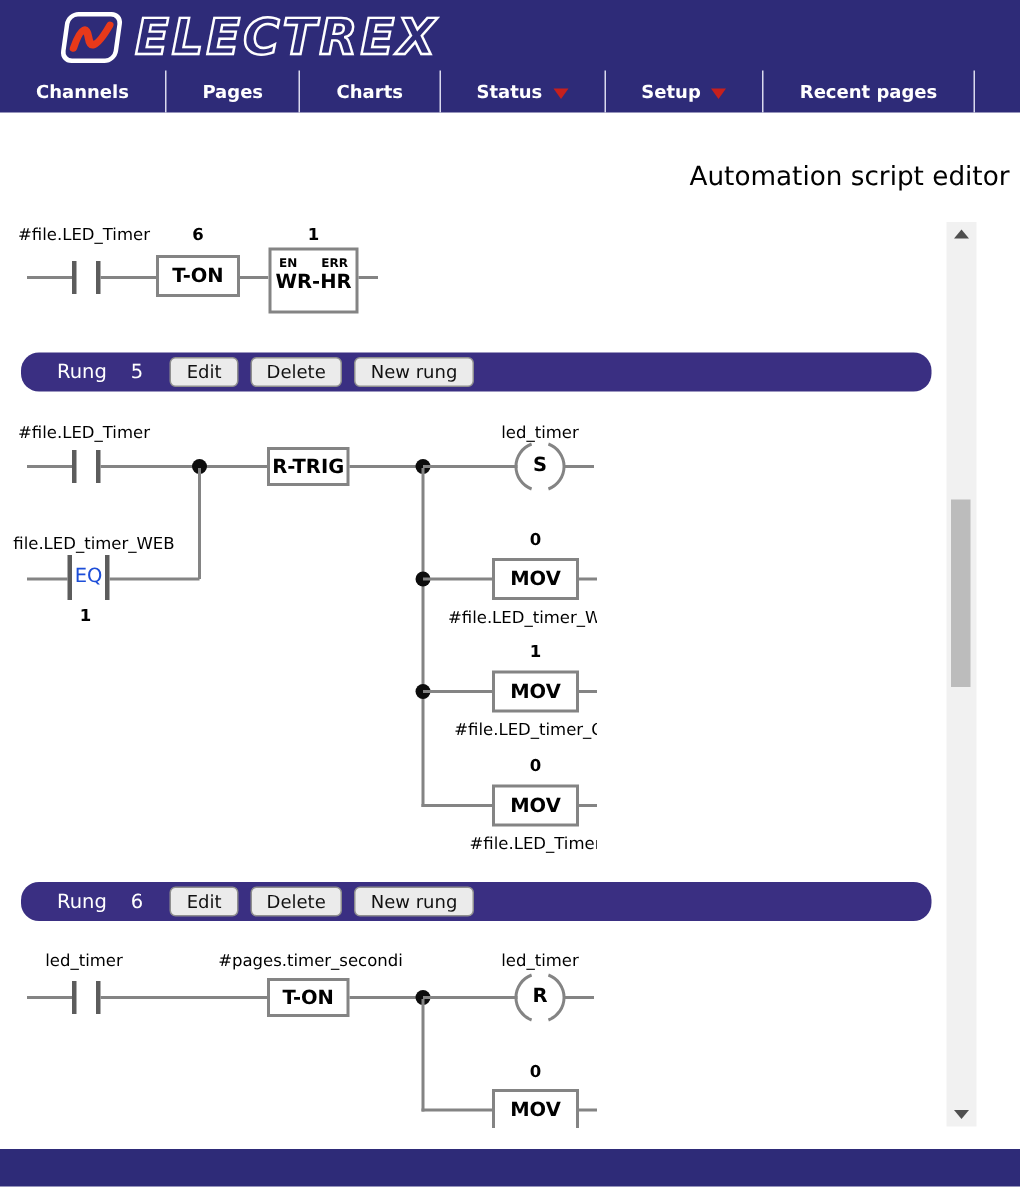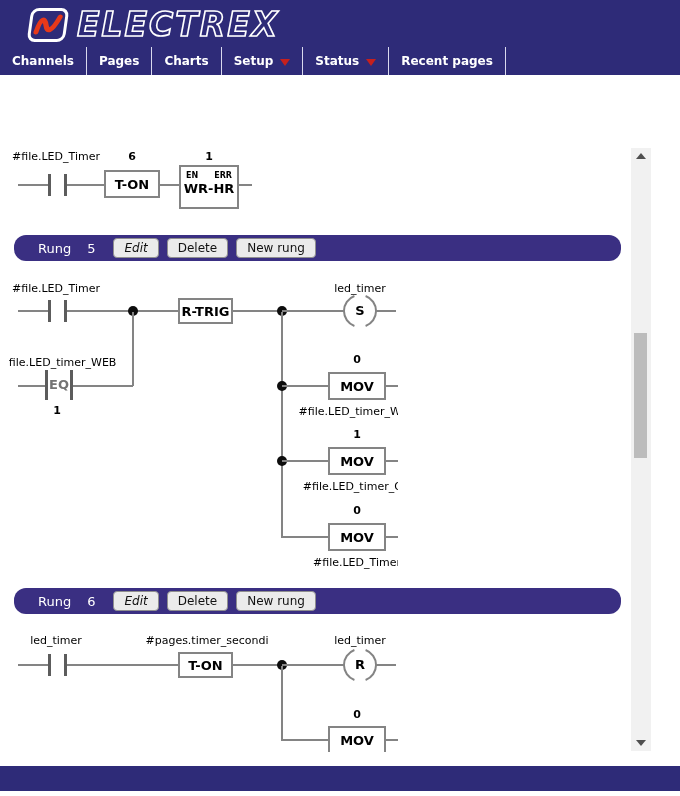--- a/index.html
+++ b/index.html
@@ -2,61 +2,61 @@
 <html><head>
 <meta charset="utf-8">
 <style>
   * { margin:0; padding:0; box-sizing:border-box; }
   html,body { background:#ffffff; }
   body { font-family:"DejaVu Sans", "Liberation Sans", sans-serif; }
   .screen { position:relative; width:680px; height:796px; background:#ffffff; overflow:hidden; }
 
   
   .hdr { position:absolute; left:0; top:0; width:680px; height:75px; background:#2e2b78; }
-  .logo { position:absolute; left:29px; top:5px; display:flex; align-items:center; }
+  .logo { position:absolute; left:42px; top:5px; display:flex; align-items:center; }
   .logo-icon { width:38px; height:34px; border:3px solid #ffffff; border-radius:8px;
                transform:skewX(-8deg); display:flex; align-items:center; justify-content:center; }
   .logo-text { margin-left:10px; font-size:33px; font-weight:bold; font-style:italic;
                letter-spacing:2px; color:#2e2b78; -webkit-text-stroke:1.6px #ffffff;
                text-shadow:0 0 1px #fff; }
   .nav { position:absolute; left:0; top:47px; height:28px; display:flex; }
-  .nav-item { display:flex; align-items:center; padding:0 12px; border-right:1px solid #d9d9ee;
+  .nav-item { display:flex; align-items:center; padding:0 24px; border-right:1px solid #d9d9ee;
               color:#ffffff; font-weight:bold; font-size:12px; white-space:nowrap; cursor:pointer; }
   .drop-arrow { display:inline-block; width:0; height:0; margin-left:7px; margin-top:3px;
                 border-left:5px solid transparent; border-right:5px solid transparent;
                 border-top:7px solid #c6201d; }
 
   
   .page-title { position:absolute; top:108px; right:7px; font-size:17.5px; color:#000; }
 
   
   .rungbar { position:absolute; left:14px; width:607px; height:26px; background:#3a2f82;
              border-radius:12px; display:flex; align-items:center; color:#ffffff;
              font-size:13px; padding-left:24px; }
   .rung-num { margin-left:16px; }
   .rbtn { margin-left:8px; background:#ebebeb; border:1px solid #8f8f8f; border-radius:4px;
           font-size:12px; color:#111; padding:2px 10px; font-family:inherit; cursor:pointer; height:20px; line-height:14px; }
-  .rbtn.first { margin-left:18px;font-style:italic; }
+  .rbtn.first { margin-left:18px; }
 
   
   .ladder { position:absolute; left:8px; width:390px; overflow:hidden; background:#fff; }
   .wire { position:absolute; background:#848484; }
   .wire.h { height:2px; }
   .wire.v { width:2px; }
   .cbar { position:absolute; width:3px; background:#5c5c5c; }
   .dot { position:absolute; width:10px; height:10px; border-radius:50%; background:#0d0d0d; }
   .lblock { position:absolute; background:#fff; border:2px solid #848484; display:flex;
             align-items:center; justify-content:center; font-weight:bold; font-size:13px; color:#000; }
   .lblock.col { flex-direction:column; justify-content:flex-start; }
   .enrow { width:100%; display:flex; justify-content:space-between; padding:4px 5px 0 5px;
            font-size:8px; font-weight:bold; }
   .blabel { font-size:13px; font-weight:bold; margin-top:1px; }
   .vlabel { position:absolute; font-size:11px; color:#000; white-space:nowrap; transform:translateX(-50%); }
   .vlabel.num { font-weight:bold; }
-  .eqsym { position:absolute; transform:translateX(-50%); font-size:13px; font-weight:bold; color:#737373; }
+  .eqsym { position:absolute; transform:translateX(-50%); font-size:13px; font-weight:normal; color:#1d4ed8; }
   .coil { position:absolute; width:36px; height:36px; }
   .coil span { position:absolute; left:0; top:0; width:36px; height:36px; text-align:center;
                line-height:36px; font-weight:bold; font-size:13px; color:#000; }
 
   
   .sb-track { position:absolute; left:631px; top:148px; width:20px; height:603px; background:#f1f1f1; }
   .sb-btn { position:absolute; left:0; width:20px; height:16px; display:flex; align-items:center;
             justify-content:center; cursor:pointer; }
   .sb-up { top:0; } .sb-down { bottom:0; }
   .tri-up { width:0; height:0; border-left:5px solid transparent; border-right:5px solid transparent;
@@ -86,33 +86,34 @@
       <div class="nav-item">
           <span>Channels</span>
         </div>
       <div class="nav-item">
           <span>Pages</span>
         </div>
       <div class="nav-item">
           <span>Charts</span>
         </div>
       <div class="nav-item">
+          <span>Status</span>
+          <span class="drop-arrow"></span>
+        </div>
+      <div class="nav-item">
           <span>Setup</span>
           <span class="drop-arrow"></span>
         </div>
       <div class="nav-item">
-          <span>Status</span>
-          <span class="drop-arrow"></span>
-        </div>
-      <div class="nav-item">
           <span>Recent pages</span>
         </div>
     </div>
   </div>
 
+  <div class="page-title">Automation script editor</div>
 
   <div class="ladder" style="top:148px; height:78px;">
     <div class="vlabel" style="left:48px; top:2px;">#file.LED_Timer</div>
     <div class="wire h" style="left:10px; top:36px; width:30px;"></div>
     <div class="cbar" style="left:40px; top:26px; height:22px;"></div>
     <div class="cbar" style="left:56px; top:26px; height:22px;"></div>
     <div class="wire h" style="left:59px; top:36px; width:37px;"></div>
     <div class="vlabel num" style="left:124px; top:2px;">6</div>
     <div class="lblock" style="left:96px; top:22px; width:56px; height:28px;">T-ON</div>
     <div class="wire h" style="left:152px; top:36px; width:19px;"></div>

